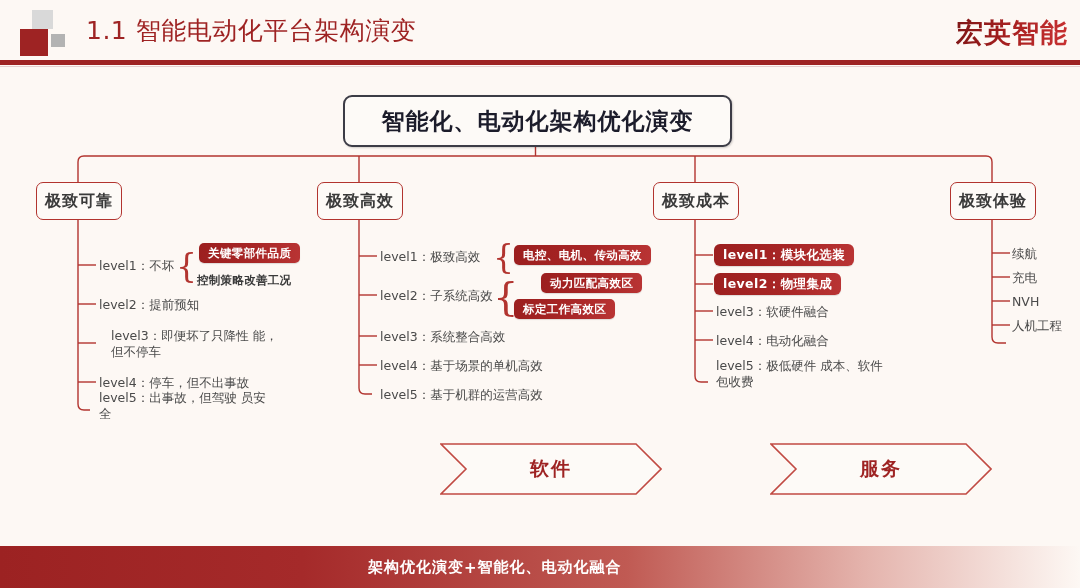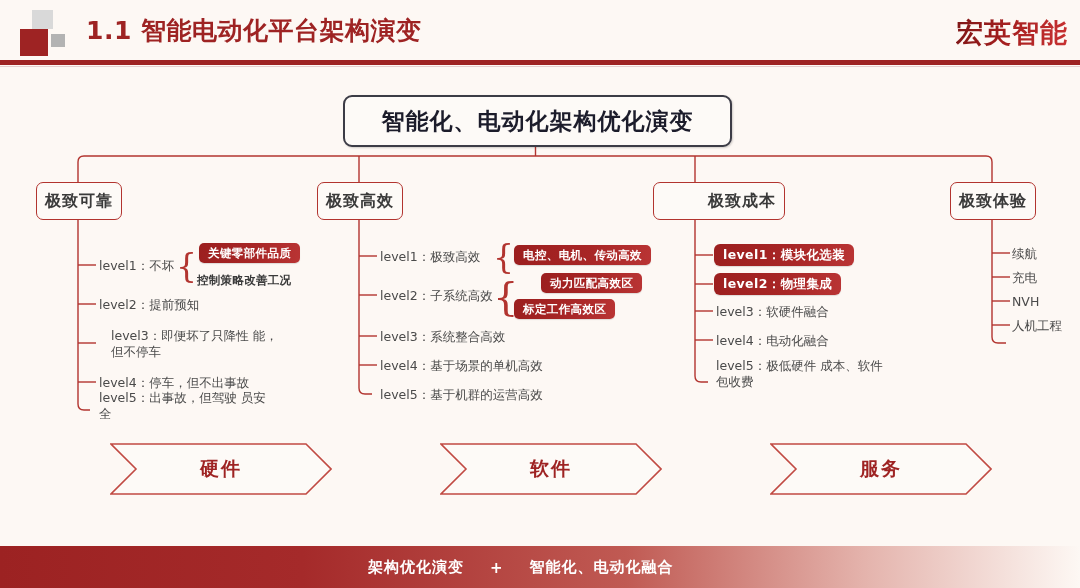--- a/index.html
+++ b/index.html
@@ -15,21 +15,21 @@
   .slide{position:absolute;inset:0;}
 
   
   .header{position:absolute;left:0;top:0;width:1080px;height:62px;}
   .logo-marks{position:absolute;left:20px;top:10px;width:64px;height:44px;}
   .mk-a{position:absolute;left:12px;top:0;width:21px;height:19px;background:#d9d9d9;}
   .mk-b{position:absolute;left:0px;top:19px;width:28px;height:27px;background:#9e2323;}
   .mk-c{position:absolute;left:31px;top:24px;width:14px;height:13px;background:#b3b3b3;}
   .slide-title{
     position:absolute;left:86px;top:14px;
-    font-size:25px;font-weight:bold;color:#9e2323;
+    font-size:25px;font-weight:normal;color:#9e2323;
     letter-spacing:.5px;white-space:nowrap;
   }
   .brand{
     position:absolute;right:12px;top:15px;
     font-size:27px;font-weight:bold;white-space:nowrap;
     background:linear-gradient(100deg,#7e1616 0%,#a51f1f 45%,#c93232 100%);
     -webkit-background-clip:text;background-clip:text;color:transparent;
     letter-spacing:1px;
   }
   .header-rule{position:absolute;left:0;top:60px;width:1080px;height:5px;background:#9e2323;}
@@ -49,21 +49,21 @@
 
   
   .head-box{
     position:absolute;height:36px;
     border:1.6px solid #b2342f;border-radius:7px;background:#fdfaf7;
     display:flex;align-items:center;justify-content:center;
     font-size:16px;font-weight:bold;color:#3a3a3a;letter-spacing:1px;
   }
   .hb1{left:36px;top:182px;width:84px;}
   .hb2{left:317px;top:182px;width:84px;}
-  .hb3{left:653px;top:182px;width:84px;padding-left:46px;}
+  .hb3{left:653px;top:182px;width:84px;}
   .hb4{left:950px;top:182px;width:84px;}
 
   
   .leaf{
     position:absolute;font-size:12.5px;color:#4a4a4a;
     line-height:16px;white-space:pre-line;font-weight:500;
   }
   .leaf.wide{width:170px;white-space:normal;}
 
   
@@ -101,21 +101,21 @@
   .cv2{left:440px;}
   .cv3{left:770px;}
 
   
   .footer{
     position:absolute;left:0;top:546px;width:1080px;height:42px;
     background:linear-gradient(90deg,#9c2222 0%,#a52a2a 28%,#c05a53 58%,#e4b3ac 80%,#fdf8f4 100%);
     display:flex;align-items:center;
   }
   .footer-inner{
-    display:flex;align-items:flex-end;gap:26px;margin-left:368px;
+    display:flex;align-items:flex-end;margin-left:368px;
     color:#ffffff;font-size:15px;font-weight:bold;letter-spacing:1px;
     white-space:nowrap;
   }
   .footer-plus{font-size:15px;font-weight:bold;}
 </style>
 </head>
 <body>
 
 <div class="slide">
 
@@ -207,26 +207,20 @@
   <div class="leaf wide" style="left:716px;top:358px;">level5：极低硬件
 成本、软件包收费</div>
 
   <div class="leaf" style="left:1012px;top:246px;">续航</div>
   <div class="leaf" style="left:1012px;top:270px;">充电</div>
   <div class="leaf" style="left:1012px;top:294px;">NVH</div>
   <div class="leaf" style="left:1012px;top:318px;">人机工程</div>
 
   <div class="chev-row">
 
-    <div class="chev cv1">
-      <svg width="222" height="52" viewBox="0 0 222 52" xmlns="http://www.w3.org/2000/svg">
-        <path d="M1,1 L196,1 L221,26 L196,51 L1,51 L26,26 Z" fill="#fdfaf7" stroke="#c14a43" stroke-width="1.6"></path>
-      </svg>
-      <div class="chev-label">硬件</div>
-    </div>
 
     <div class="chev cv2">
       <svg width="222" height="52" viewBox="0 0 222 52" xmlns="http://www.w3.org/2000/svg">
         <path d="M1,1 L196,1 L221,26 L196,51 L1,51 L26,26 Z" fill="#fdfaf7" stroke="#c14a43" stroke-width="1.6"></path>
       </svg>
       <div class="chev-label">软件</div>
     </div>
 
     <div class="chev cv3">
       <svg width="222" height="52" viewBox="0 0 222 52" xmlns="http://www.w3.org/2000/svg">

